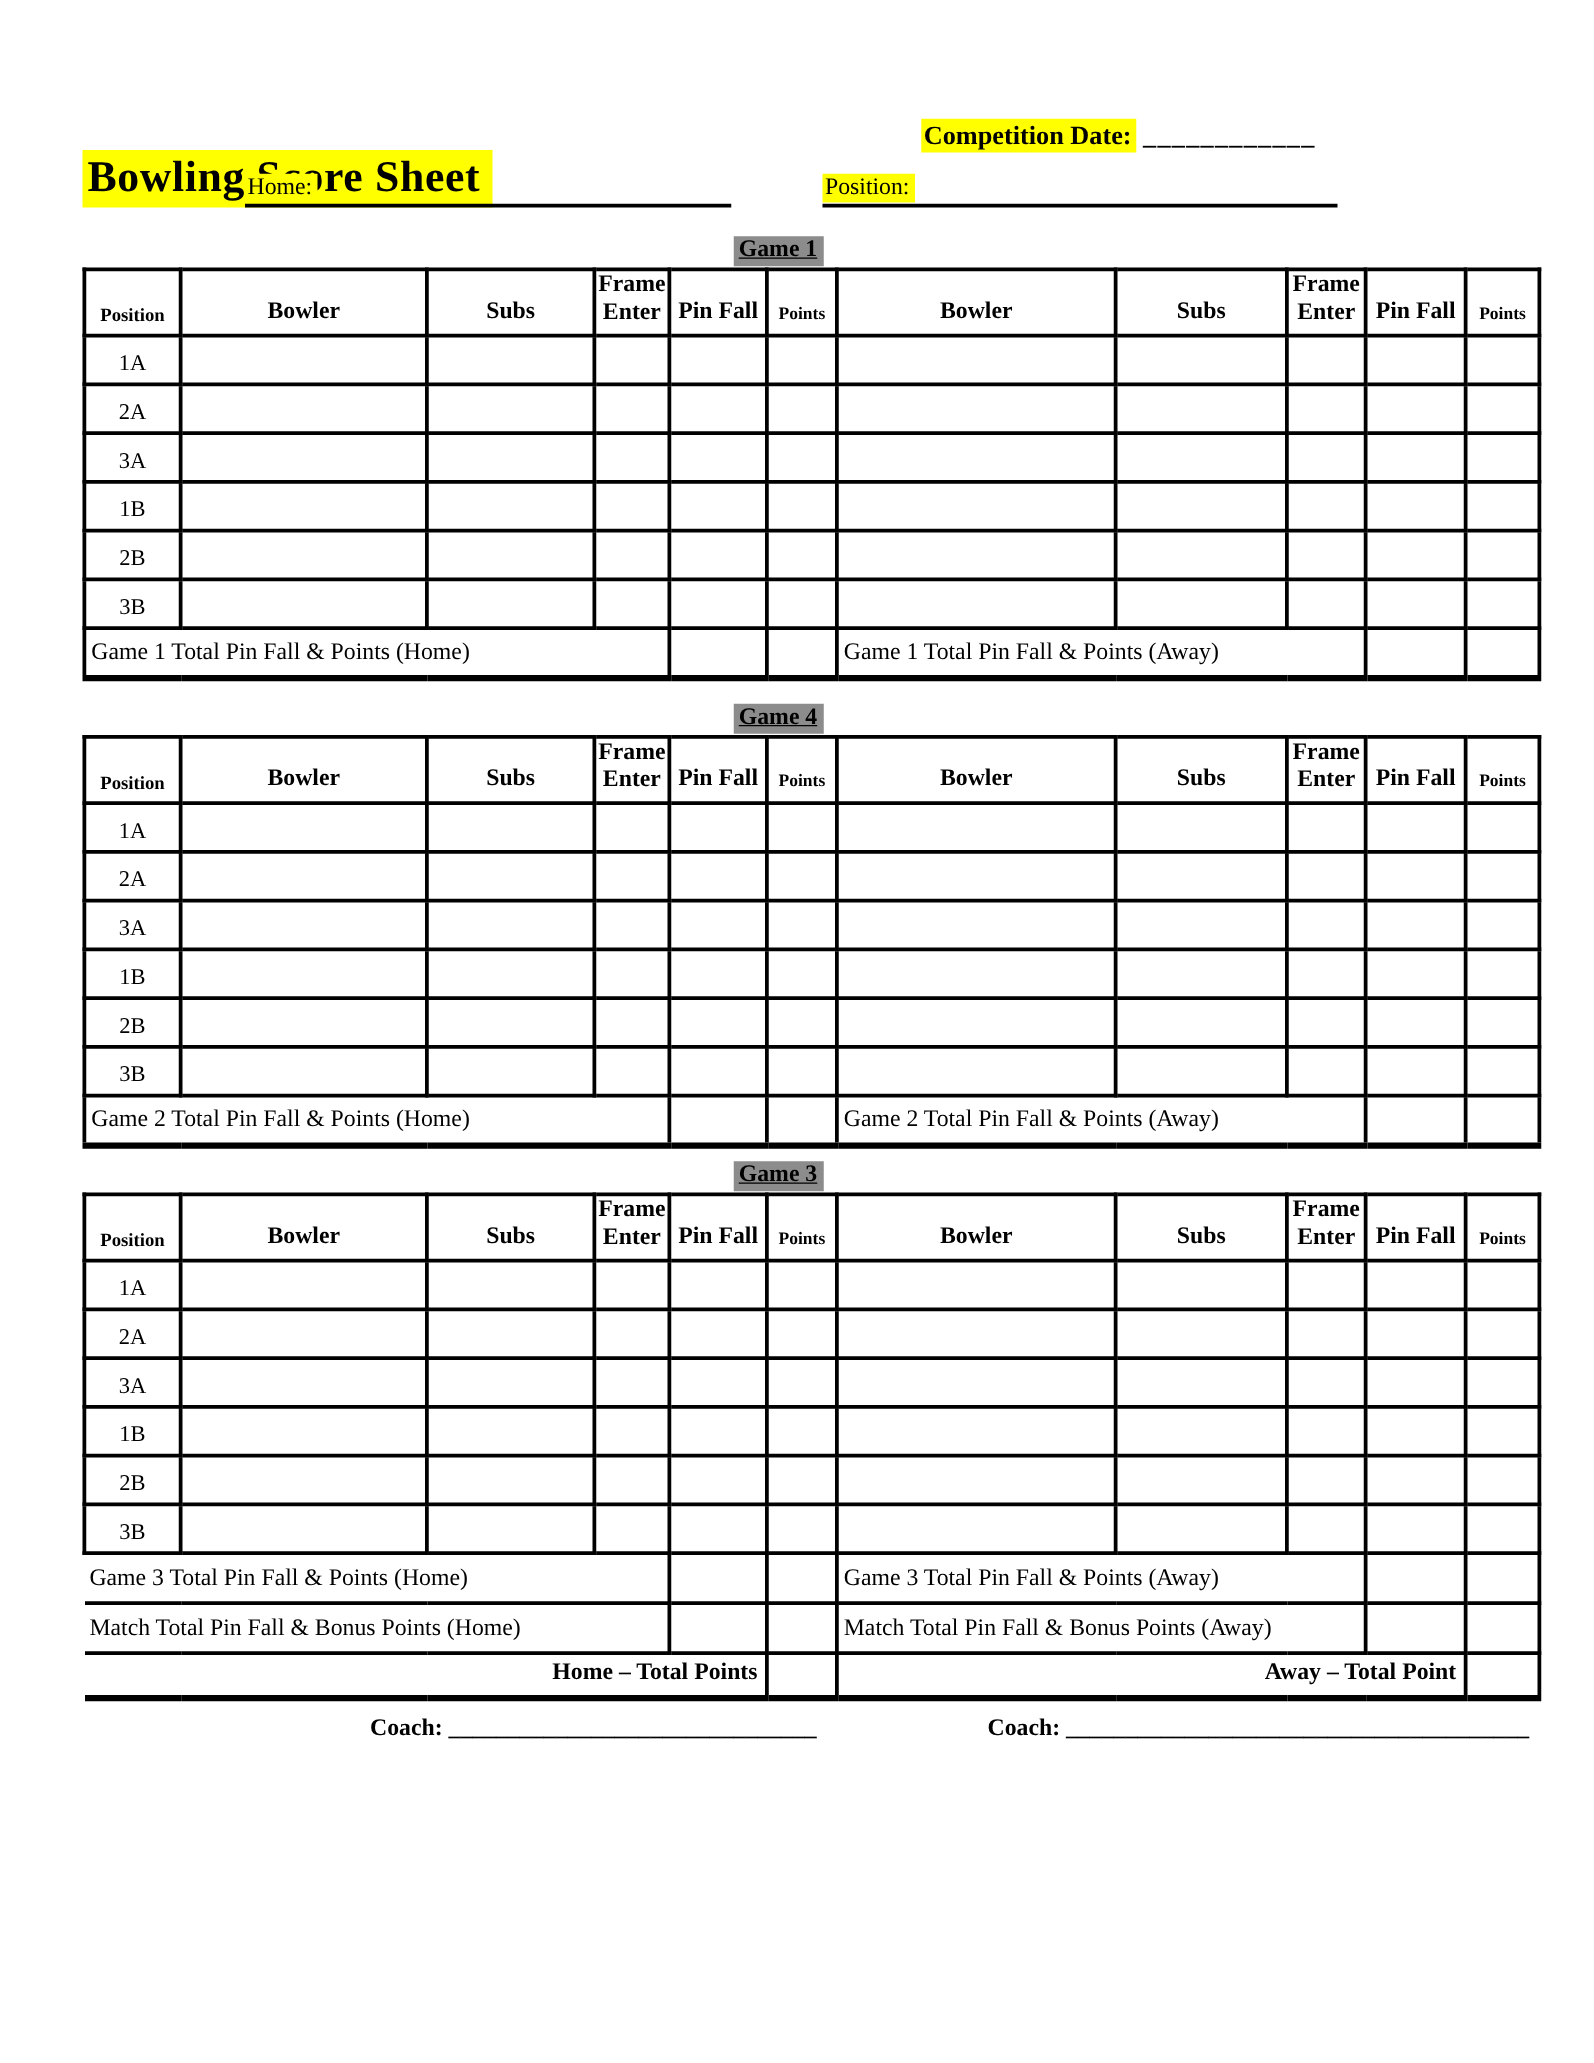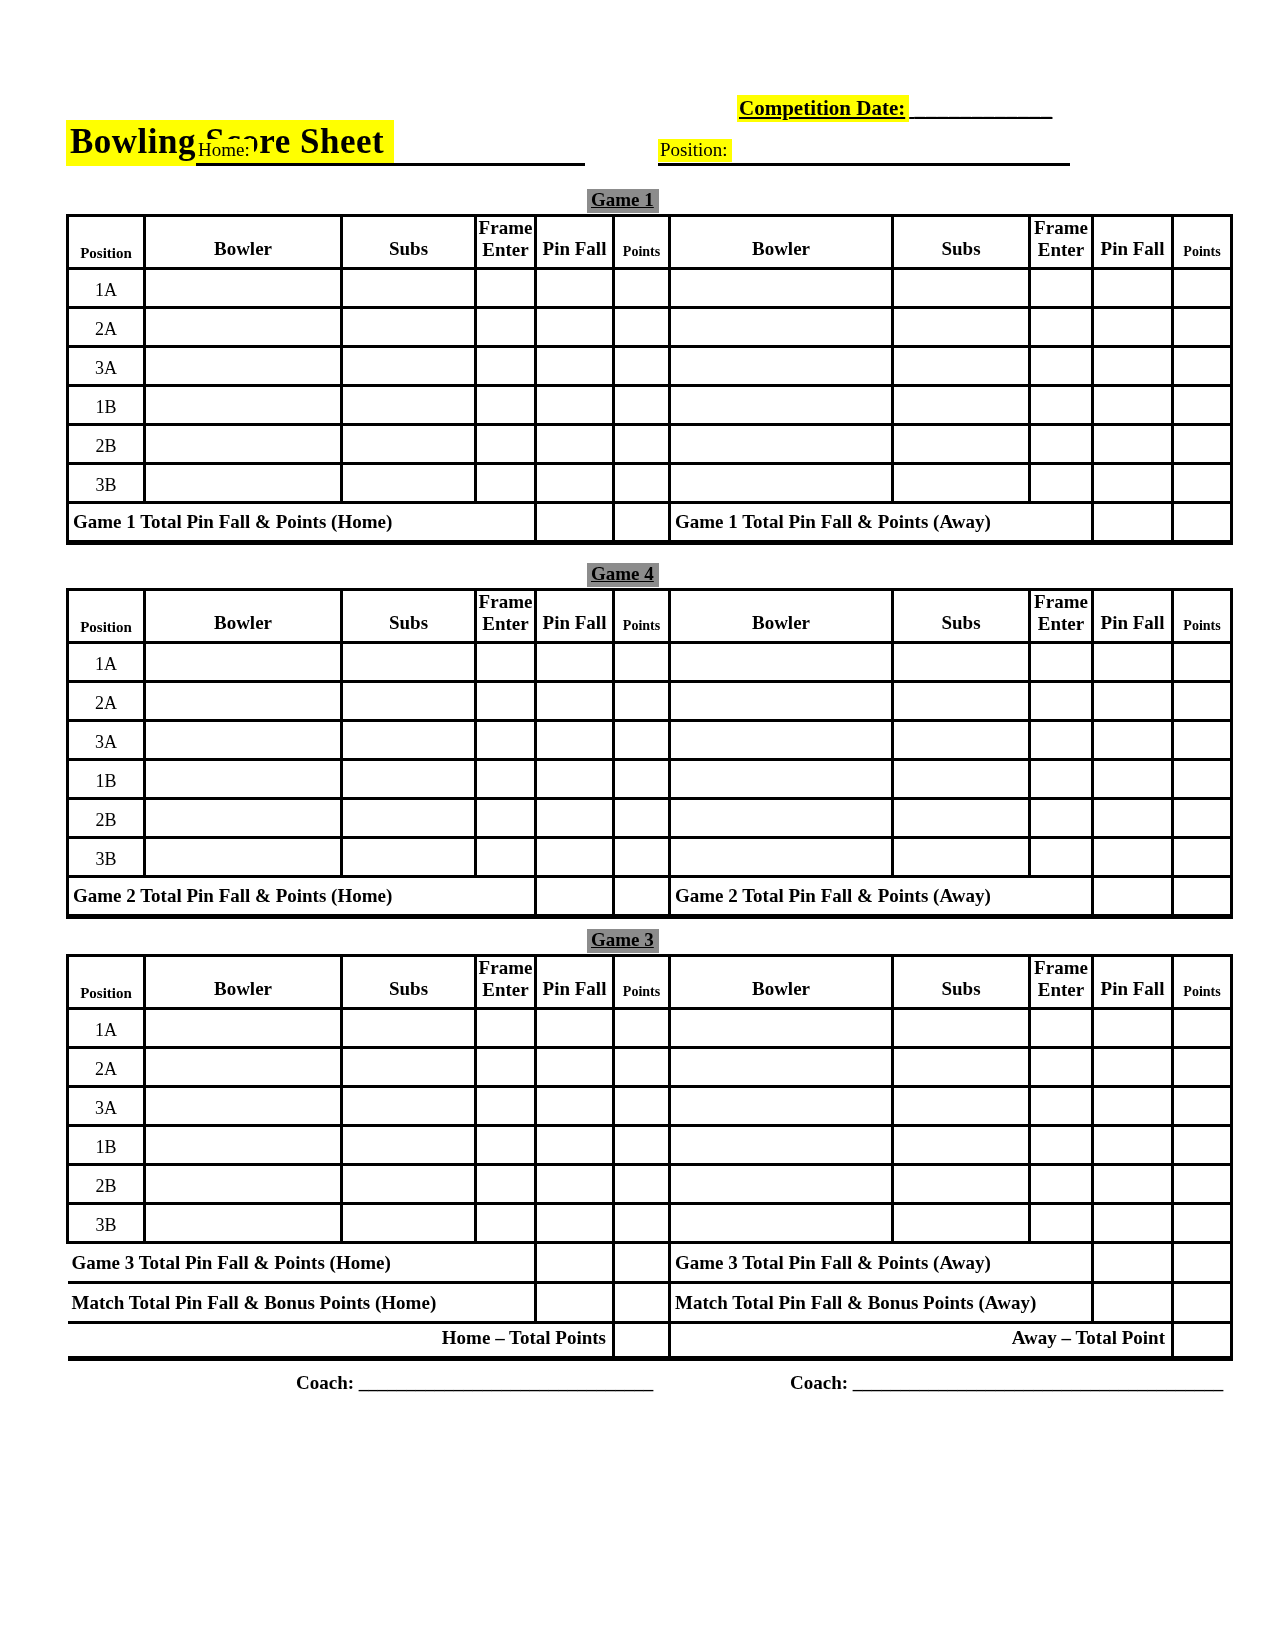--- a/index.html
+++ b/index.html
@@ -3,21 +3,21 @@
 <meta charset="utf-8">
 <style>
   :root { --hl:#FFFF00; --glbg:#8C8C8C; --ink:#000000; }
   * { box-sizing: border-box; margin: 0; padding: 0; }
   body { background:#ffffff; font-family:"Liberation Serif","DejaVu Serif",serif; color:var(--ink); }
   .page { position:relative; width:1275px; height:1650px; background:#ffffff; overflow:hidden; }
 
   
   .title { position:absolute; left:66px; top:72px; background:var(--hl);
            font-size:35px; font-weight:bold; padding:2px 10px 4px 4px; letter-spacing:0.5px;margin-top:48px; }
-  .comp-date { position:absolute; left:737px; top:96px; font-size:21px; font-weight:bold; white-space:nowrap;text-decoration:underline; }
+  .comp-date { position:absolute; left:737px; top:96px; font-size:21px; font-weight:bold; white-space:nowrap; }
   .comp-date .lbl { background:var(--hl); padding:1px 4px 2px 2px; }
   .comp-date .line { letter-spacing:1px; }
   .field { position:absolute; top:134px; height:32px; border-bottom:3px solid var(--ink); }
   .field-home { left:196px; width:389px; }
   .field-visitor { left:658px; width:412px; }
   .field .lbl { position:absolute; left:0; bottom:1px; background:var(--hl);
                 font-size:19px; font-weight:normal; padding:0 4px 1px 2px; }
 
   
   .game-chip { position:absolute; left:587px; background:var(--glbg);
@@ -34,21 +34,21 @@
   tr.tot  { height:40px; }
   tr.fin  { height:36px; }
   tr.bot th, tr.bot td { border-bottom-width:5px; }
   th { font-weight:bold; vertical-align:bottom; text-align:center; }
   th.pos   { font-size:15px; padding-bottom:5px; }
   th.big   { font-size:19px; padding-bottom:7px; }
   th.frame { font-size:19px; line-height:1.18; padding-bottom:5px; }
   th.pf    { font-size:19px; padding-bottom:7px; }
   th.pts   { font-size:14px; padding-bottom:7px; }
   td.p  { font-size:18px; font-weight:normal; text-align:center; vertical-align:bottom; padding-bottom:5px; }
-  td.tl { font-size:19px; font-weight:bold; text-align:left; vertical-align:bottom; padding:0 0 7px 4px; white-space:nowrap; }
+  td.tl { font-size:19px; font-weight:normal; text-align:left; vertical-align:bottom; padding:0 0 7px 4px; white-space:nowrap; }
   td.fl { font-size:19px; font-weight:bold; text-align:right; vertical-align:bottom; padding:0 6px 7px 0; white-space:nowrap; }
   td.noleft { border-left:none; }
 
   
   .coach { position:absolute; top:1372px; font-size:19px; font-weight:bold; white-space:nowrap; }
   .coach-home { left:296px; } .coach-away { left:790px; }
 </style>
 </head>
 <body>
 

